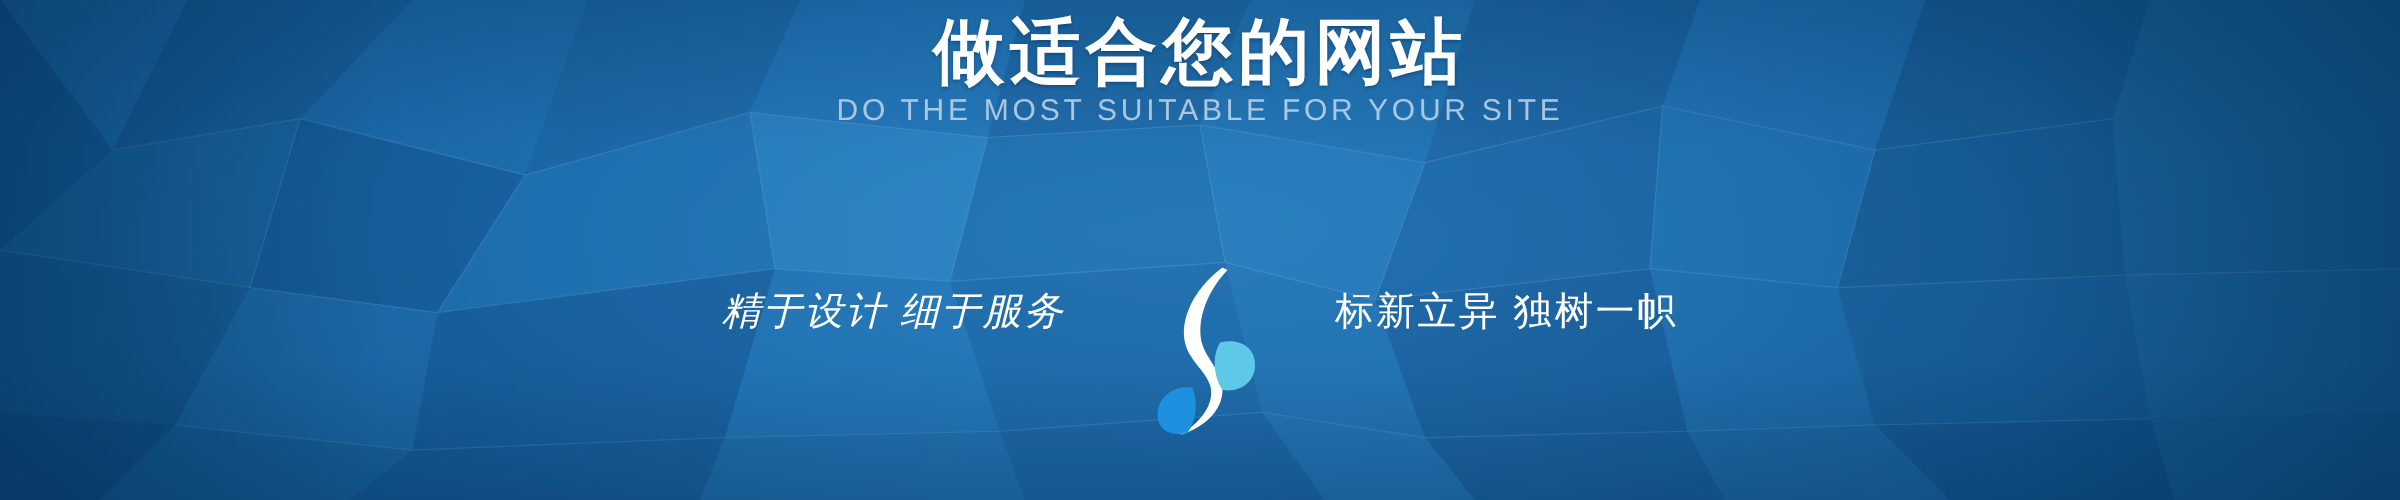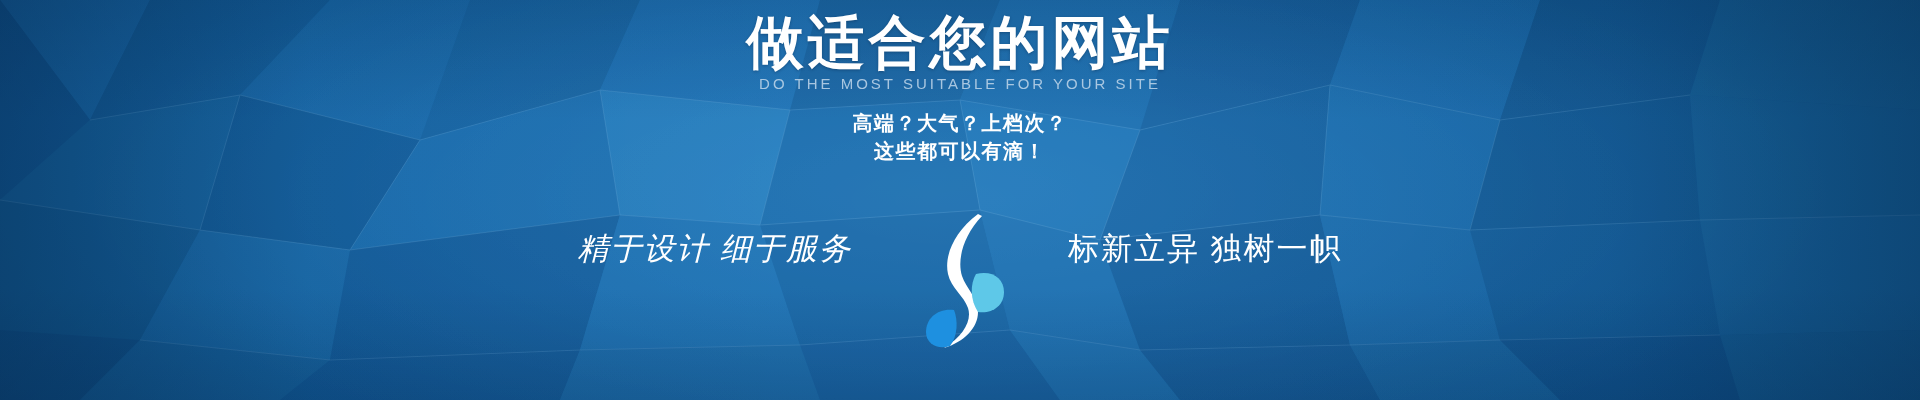--- a/index.html
+++ b/index.html
@@ -54,21 +54,21 @@
     font-size: 57px;
     font-weight: 700;
     color: #ffffff;
     letter-spacing: 4px;
     line-height: 1.08;
     text-shadow: 0 1px 3px rgba(0,20,45,0.30);
   }
 
   .subhead {
     margin-top: 2px;
-    font-size: 15px;
+    font-size: 24px;
     font-weight: 400;
     color: #bcd4e9;
     letter-spacing: 3.0px;
     opacity: 0.88;
     line-height: 1.1;
   }
 
   .tagline {
     margin-top: 17px;
     font-size: 20px;
@@ -171,24 +171,20 @@
       <path d="M140,340 L330,360 L580,350 L800,345 L1010,330 L1140,350 L1350,345 L1500,340 L1720,335"></path>
       <path d="M240,95 L200,230 M420,140 L350,250 M600,90 L620,215 M790,110 L760,225 M960,100 L980,210 M1140,130 L1100,240 M1330,85 L1320,215 M1500,120 L1470,230"></path>
     </g>
   </svg>
 
   <div class="bg-vig"></div>
 
   <div class="content">
     <div class="headline">做适合您的网站</div>
     <div class="subhead">DO THE MOST SUITABLE FOR YOUR SITE</div>
-    <div class="tagline">
-      <div>高端？大气？上档次？</div>
-      <div class="tagline-line-2">这些都可以有滴！</div>
-    </div>
   </div>
 
   <div class="slogan-row">
     <div class="slogan slogan-left">精于设计 细于服务</div>
 
     <svg class="logo-mark" viewBox="0 0 104 140">
 
       <path d="M70 2 C46 20, 36 44, 40 62 C43 76, 56 84, 60 96
                C64 108, 56 124, 36 136 C56 130, 70 116, 70 100
                C70 86, 58 76, 54 64 C49 48, 55 24, 74 4 Z" fill="#ffffff"></path>

